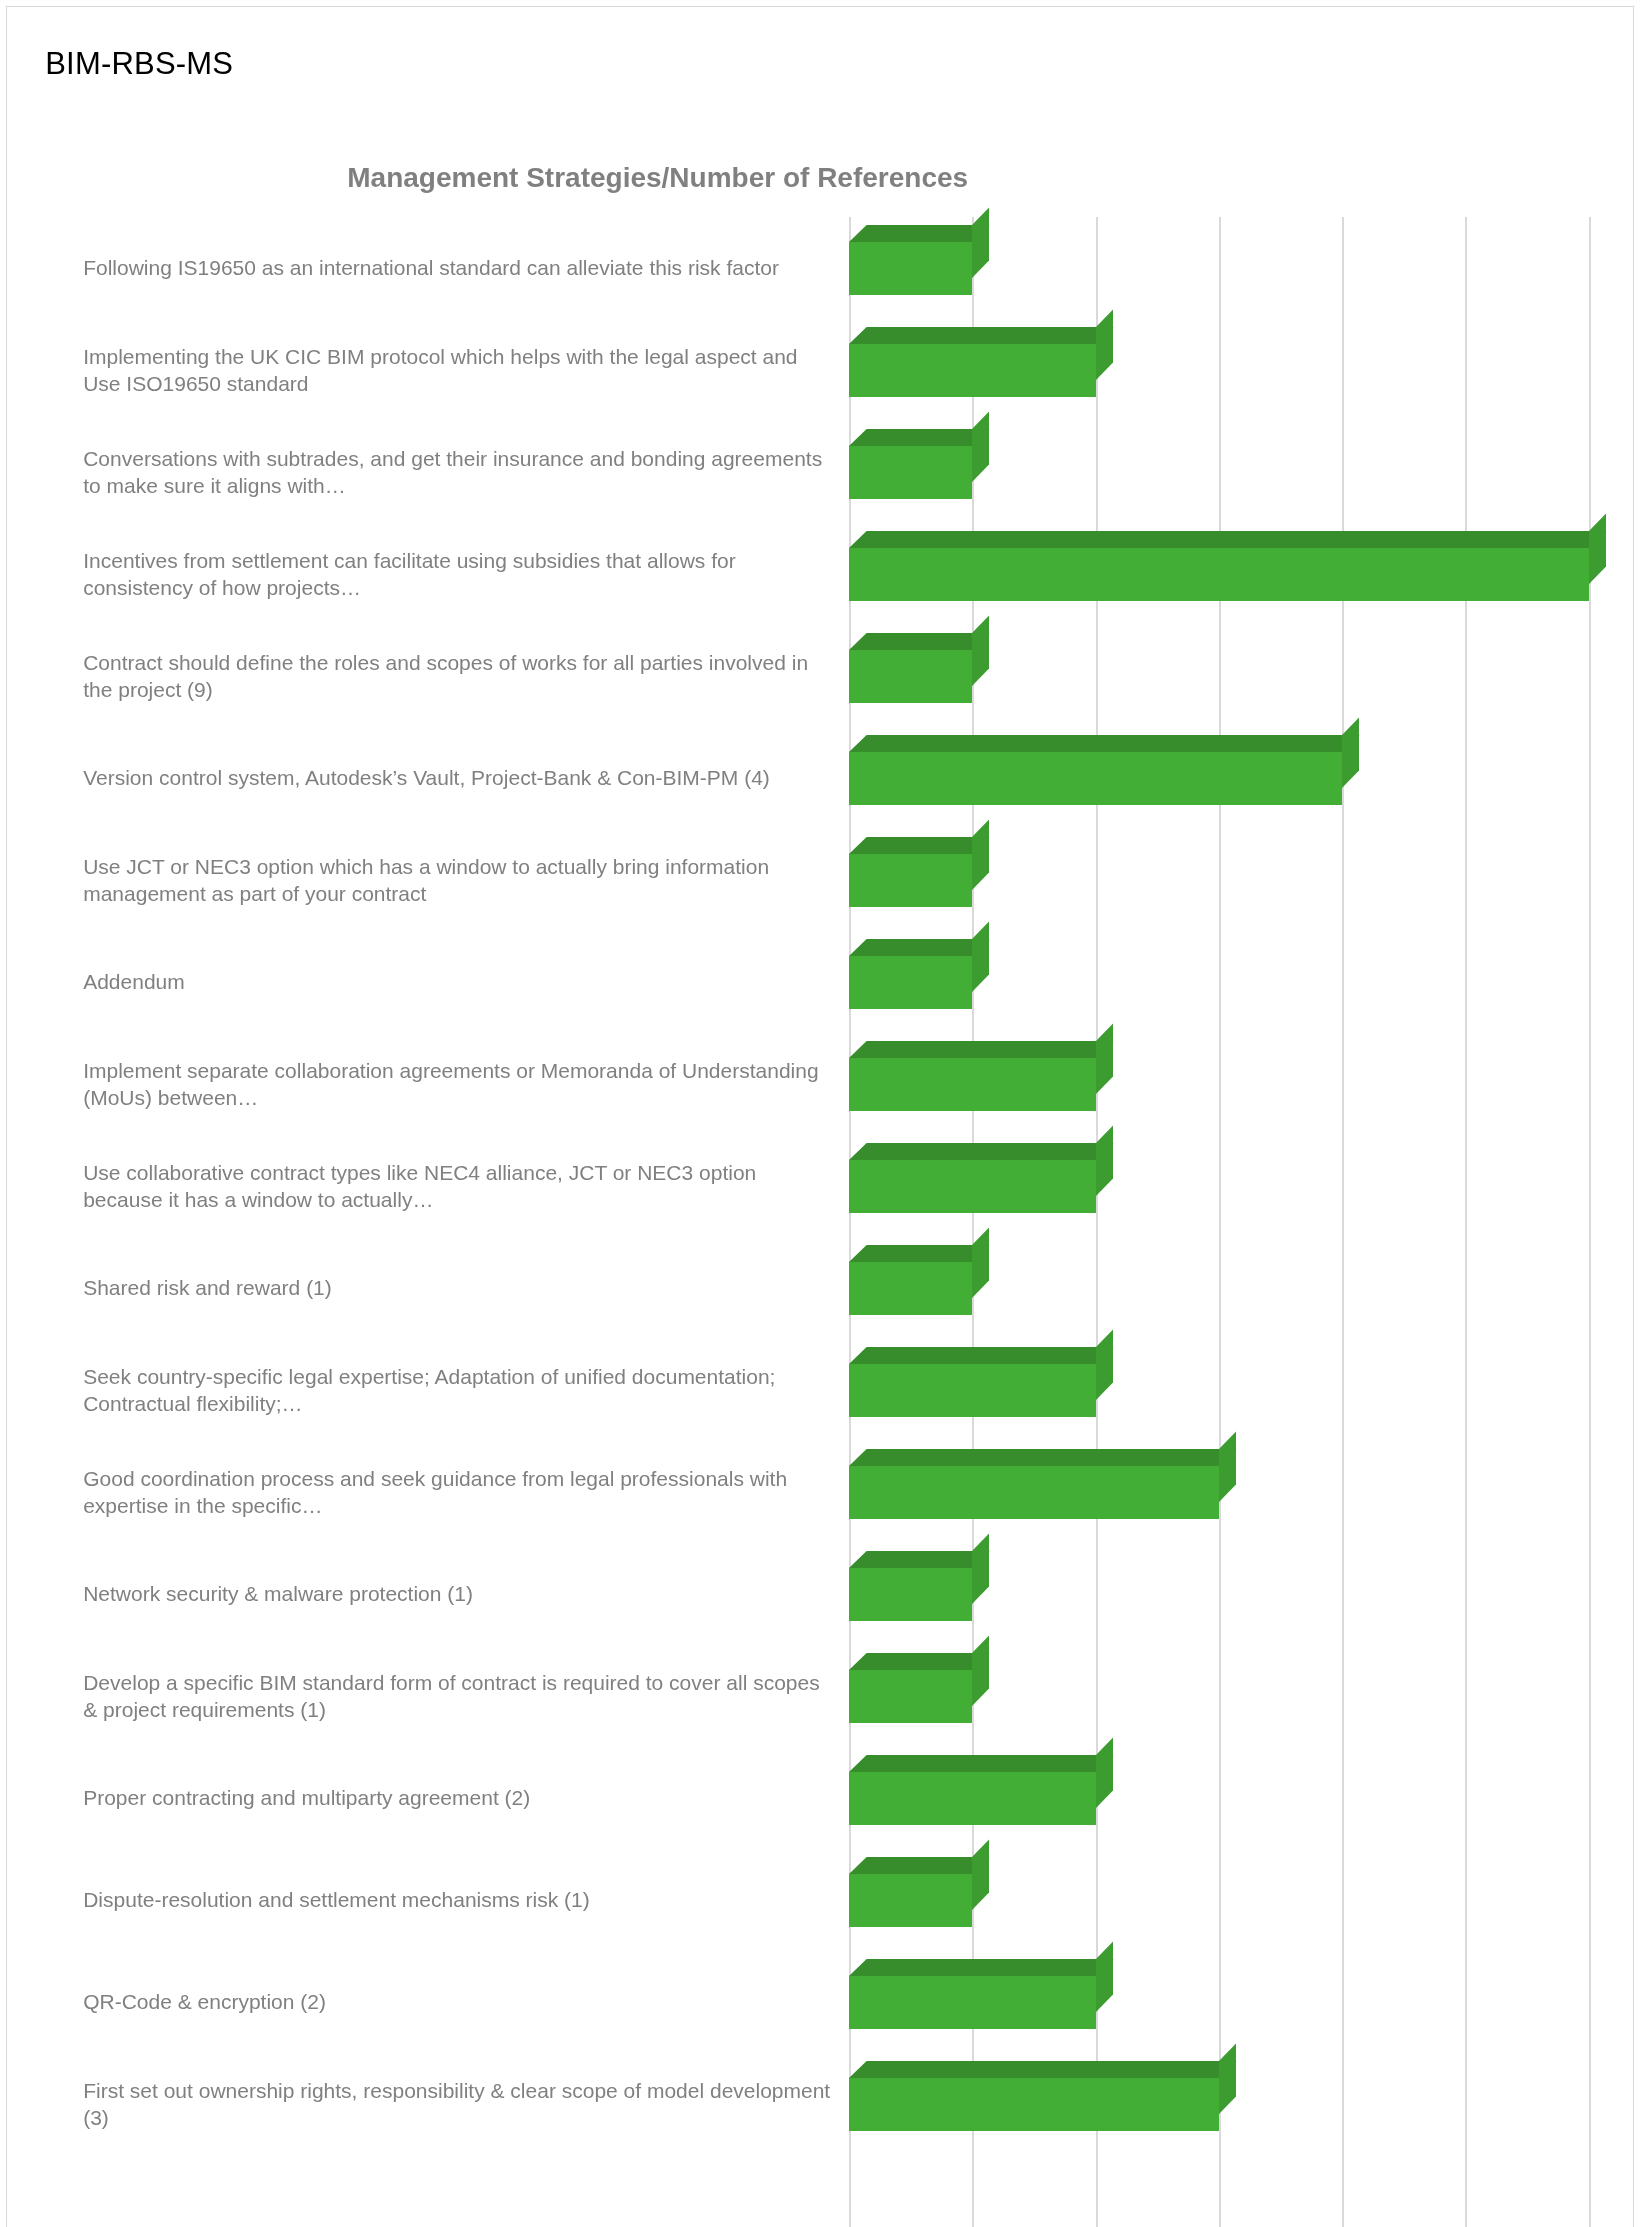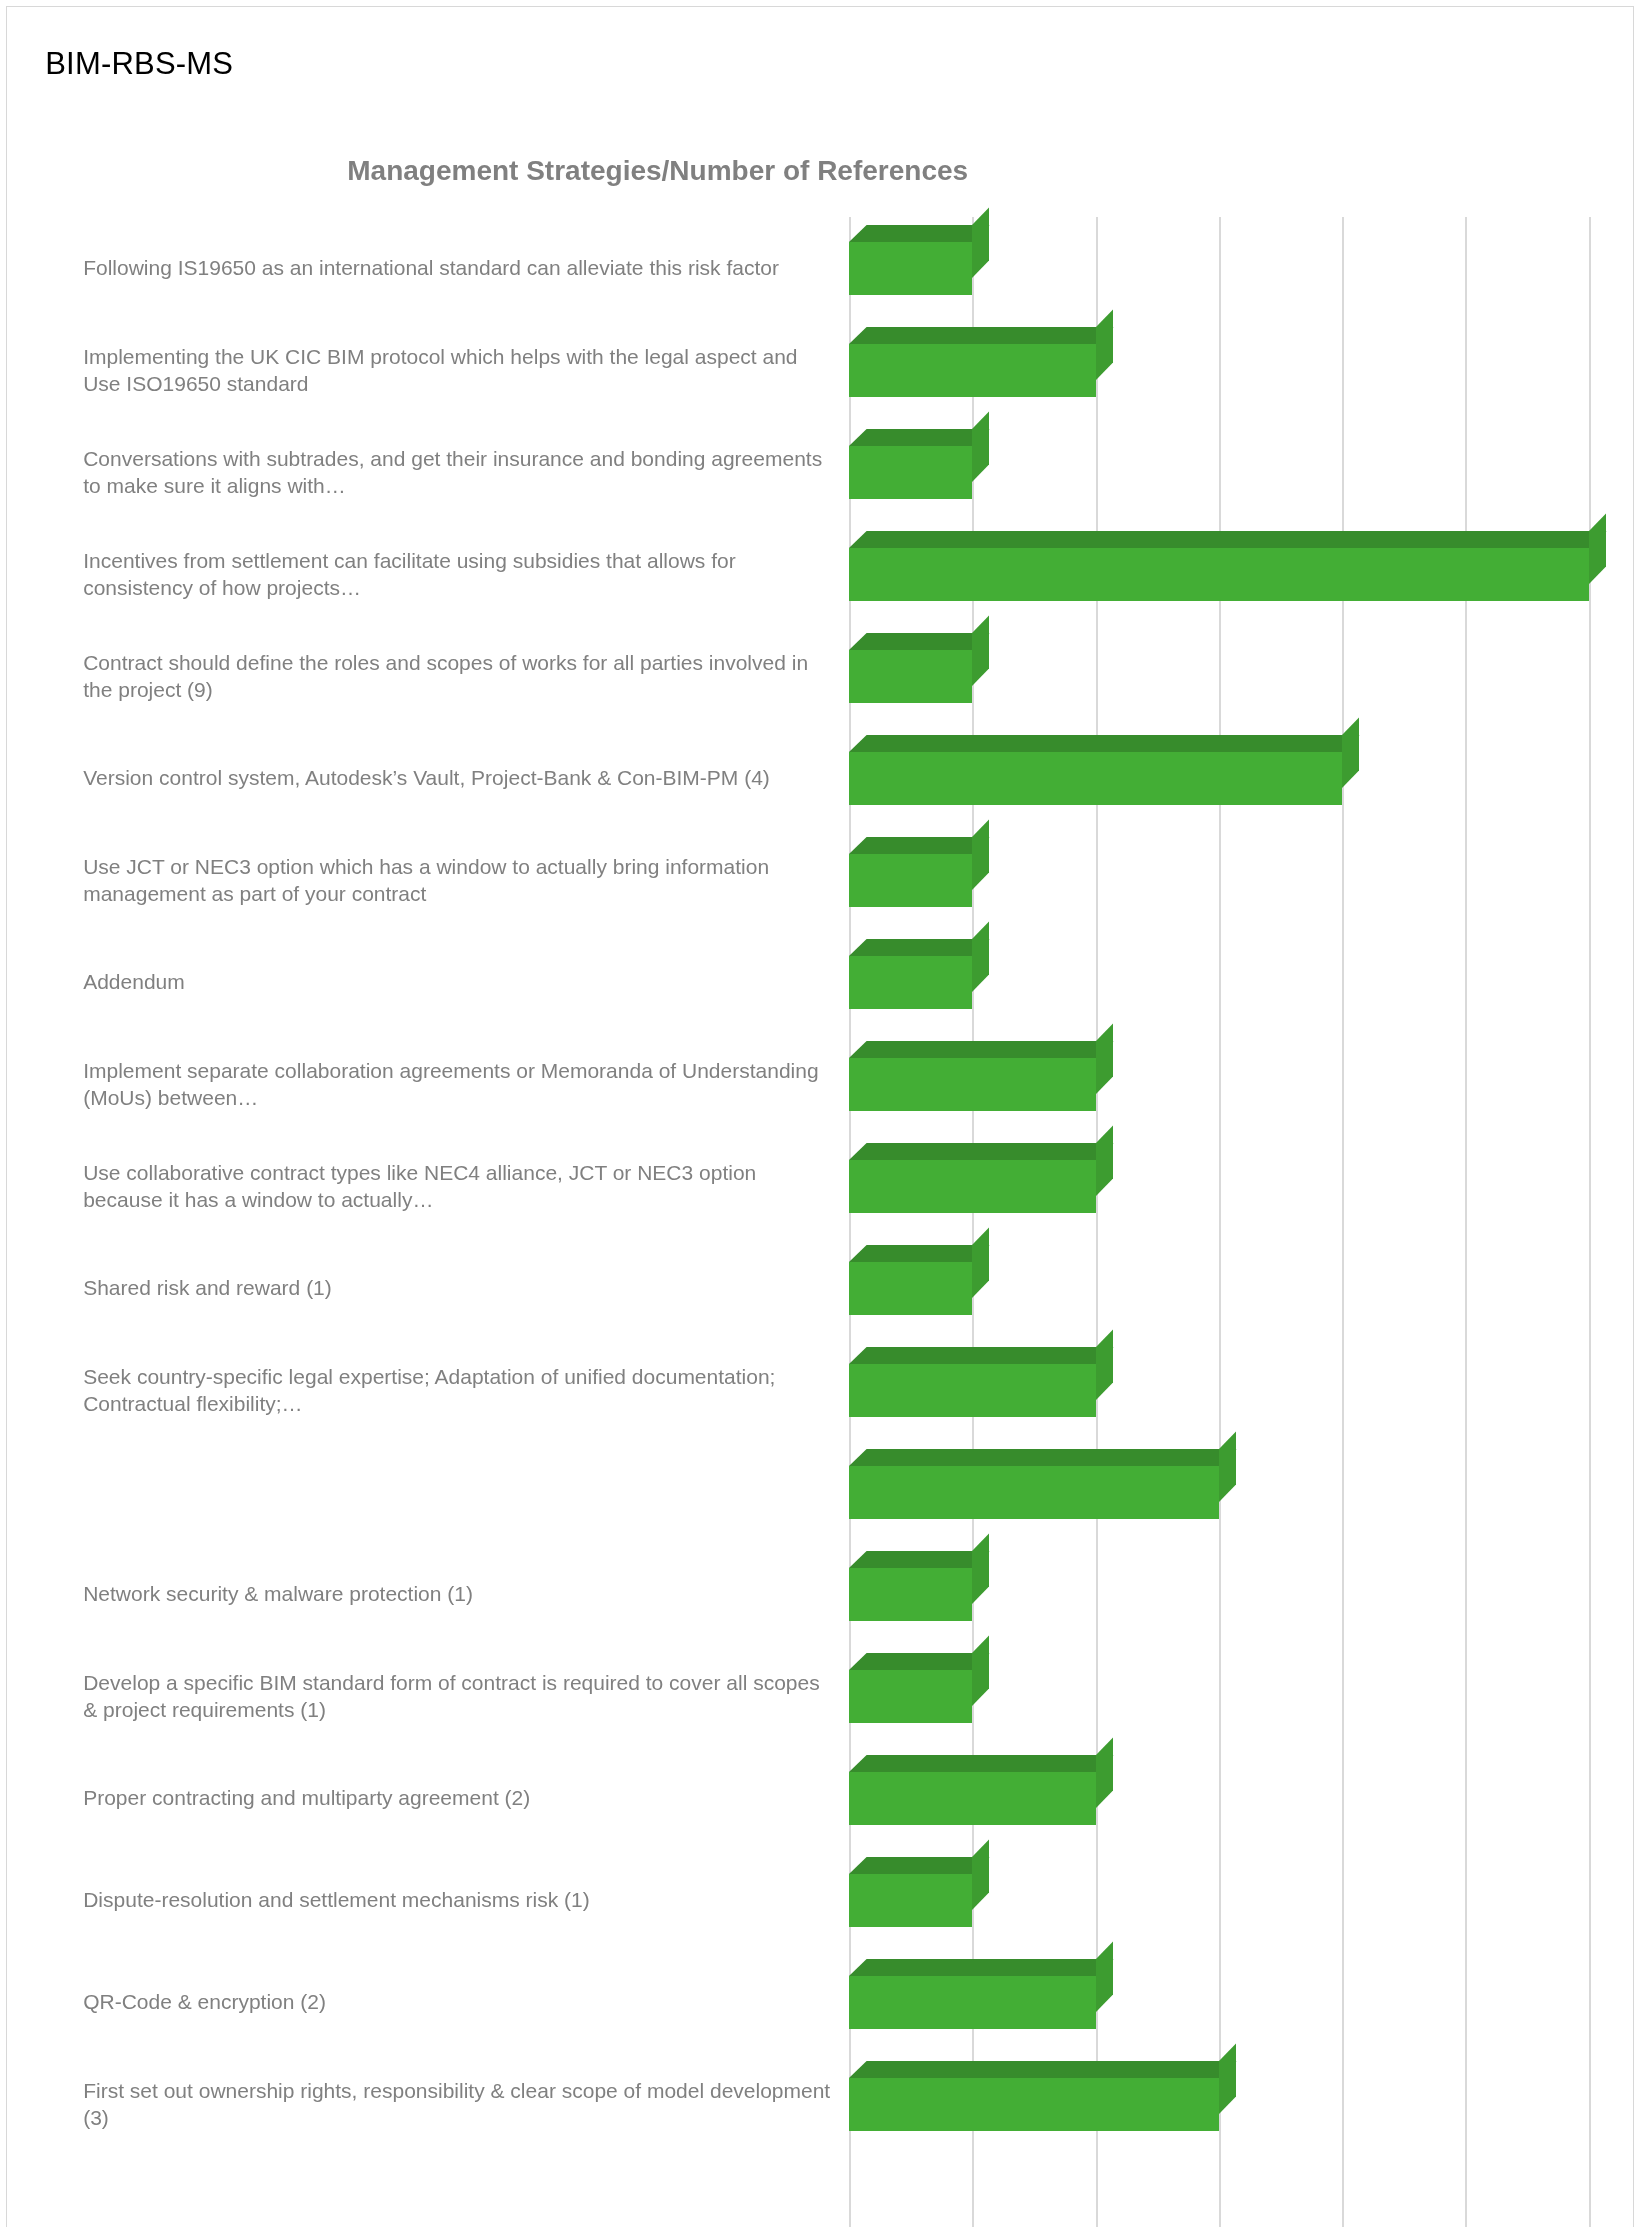--- a/index.html
+++ b/index.html
@@ -46,21 +46,21 @@
     position: absolute;
     left: 27px;
     top: 147px;
     width: 1586px;
     height: 2183px;
   }
 
   .chart-title {
     position: absolute;
     left: 0;
-    top: 1px;
+    top: 8px;
     width: 1247px;
     text-align: center;
     font-size: 28px;
     font-weight: bold;
     color: #808080;
     white-space: nowrap;
   }
 
   
   .plot {
@@ -274,20 +274,21 @@
             </div>
             <div class="row">
               <div class="cat-label">Seek country-specific legal expertise; Adaptation of unified documentation; Contractual flexibility;…</div>
               <div class="bar" style="width: 247px;">
                 <div class="top" style="background: rgb(55, 140, 44);"></div>
                 <div class="side" style="background: rgb(61, 156, 48);"></div>
                 <div class="front" style="background: rgb(67, 174, 53);"></div>
               </div>
             </div>
             <div class="row">
+              <div class="cat-label">Good coordination process and seek guidance from legal professionals with expertise in the specific…</div>
               <div class="bar" style="width: 370px;">
                 <div class="top" style="background: rgb(55, 140, 44);"></div>
                 <div class="side" style="background: rgb(61, 156, 48);"></div>
                 <div class="front" style="background: rgb(67, 174, 53);"></div>
               </div>
             </div>
             <div class="row">
               <div class="cat-label">Network security &amp; malware protection (1)</div>
               <div class="bar" style="width: 123px;">
                 <div class="top" style="background: rgb(55, 140, 44);"></div>

